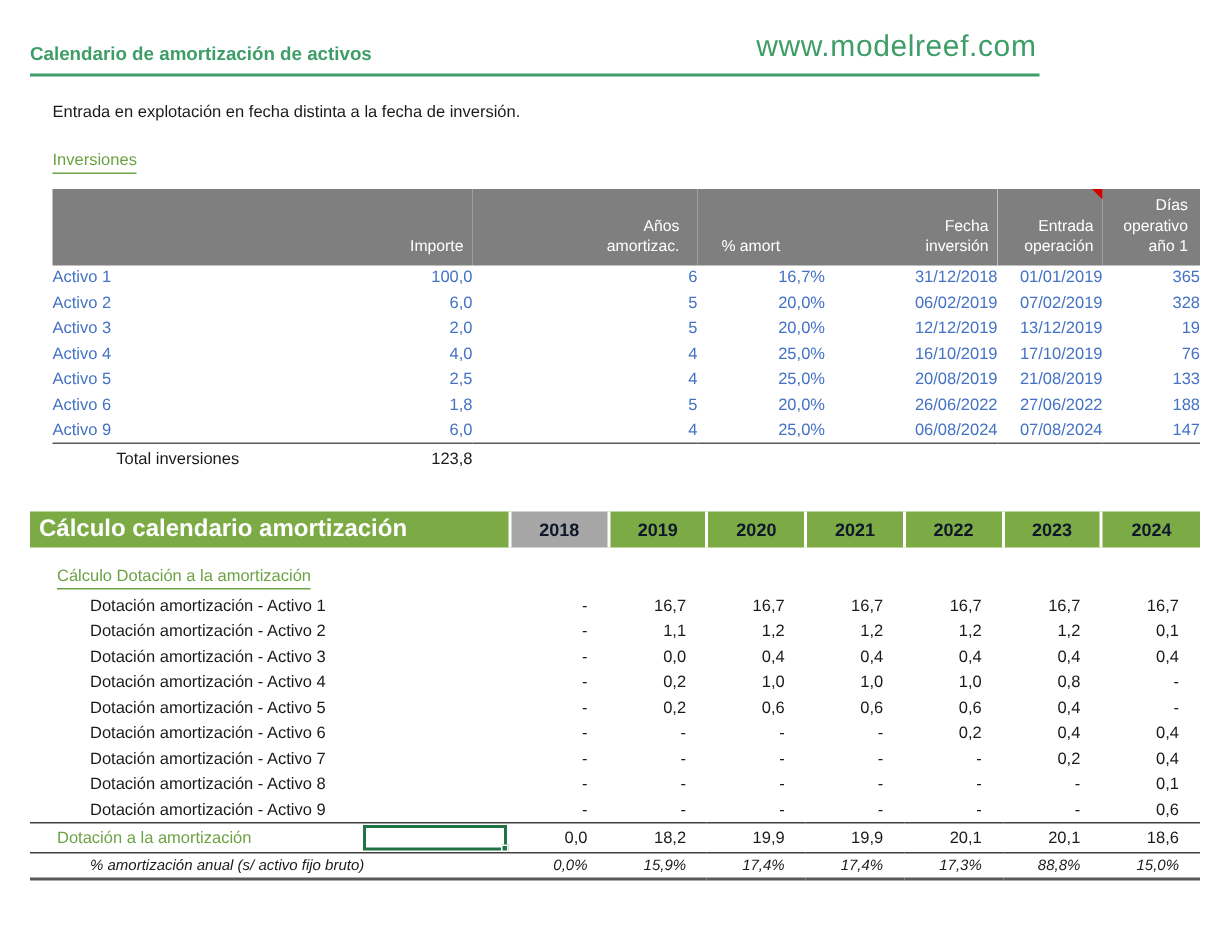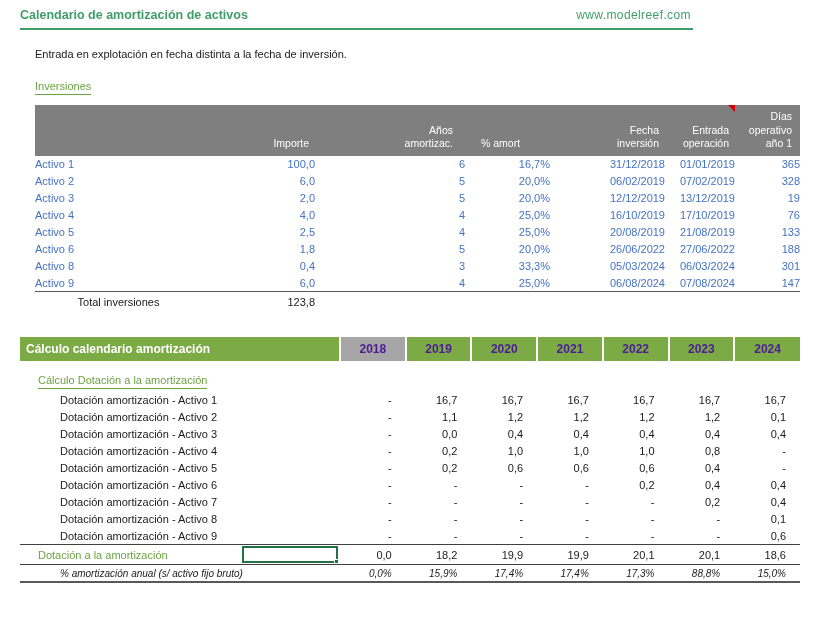--- a/index.html
+++ b/index.html
@@ -12,27 +12,27 @@
     --selection-green:#217346;
     --comment-red:#d00000;
   }
   *{box-sizing:border-box;}
   html,body{margin:0;padding:0;background:#fff;}
   body{
     width:814px;height:618px;overflow:hidden;
     font-family:"Liberation Sans","DejaVu Sans",sans-serif;
     font-size:11px;color:#1a1a1a;
   }
-  .page{width:707px;height:618px;padding:2px 14px 0 20px;}
+  .page{width:707px;height:618px;padding:14px 14px 0 20px;}
 
   
   .topbar{display:flex;justify-content:space-between;align-items:flex-end;
     padding:6px 2px 6px 0;border-bottom:2px solid var(--accent-green);}
   .title{color:var(--accent-green);font-weight:700;font-size:12.5px;}
-  .site{color:var(--accent-green);font-size:12px;letter-spacing:.4px;margin-left:47px;}
+  .site{color:var(--accent-green);font-size:20px;letter-spacing:.4px;margin-left:47px;}
 
   .intro{margin:18px 0 0 15px;color:#1a1a1a;}
 
   .section-wrap{margin:20px 0 0 15px;}
   .section-label{display:inline-block;color:var(--section-green);
     border-bottom:1px solid var(--section-green);padding-bottom:2px;}
 
   
   table{border-collapse:collapse;table-layout:fixed;}
   .inv-table{width:765px;margin:10px 0 0 15px;}
@@ -55,22 +55,22 @@
   .c-fec,.c-ent{color:var(--value-blue);text-align:right;padding-right:6px;}
   .c-dia{color:var(--value-blue);text-align:right;padding-right:14px;}
   .inv-total td{border-top:1px solid #595959;height:19px;color:#1a1a1a;}
   .inv-total .t-label{padding-left:2px;text-align:center;}
   .inv-total .t-val{color:#1a1a1a;}
 
   
   .calc-table{width:780px;margin:26px 0 0 0;}
   .band td{height:24px;}
   .band-label{background:var(--band-green);color:#fff;font-weight:700;
-    font-size:12px;padding-left:6px;}
-  .year{background:var(--band-green);color:#4c1d95;font-weight:700;font-size:12px;
+    font-size:16px;padding-left:6px;}
+  .year{background:var(--band-green);color:#0f172a;font-weight:700;font-size:12px;
     text-align:center;border-left:2px solid #fff;}
   .y-gray{background:var(--year-2018-gray);}
   .sec-cell{padding:13px 0 3px 18px;}
   .calc-row td{height:17px;}
   .r-label{padding-left:40px;white-space:nowrap;}
   .r-val{text-align:right;padding-right:14px;}
   .calc-total td{border-top:1px solid #404040;border-bottom:1px solid #404040;
     height:20px;font-weight:400;}
   .calc-total .total-label{padding-left:18px;position:relative;}
   .calc-total .total-label .lbl-txt{color:var(--section-green);}
@@ -175,30 +175,20 @@
         <td class="c-name">Activo 6</td>
         <td class="c-imp">1,8</td>
         <td class="c-anos">5</td>
         <td class="c-pct">20,0%</td>
         <td></td>
         <td class="c-fec">26/06/2022</td>
         <td class="c-ent">27/06/2022</td>
         <td class="c-dia">188</td>
       </tr>
       <tr>
-        <td class="c-name">Activo 8</td>
-        <td class="c-imp">0,4</td>
-        <td class="c-anos">3</td>
-        <td class="c-pct">33,3%</td>
-        <td></td>
-        <td class="c-fec">05/03/2024</td>
-        <td class="c-ent">06/03/2024</td>
-        <td class="c-dia">301</td>
-      </tr>
-      <tr>
         <td class="c-name">Activo 9</td>
         <td class="c-imp">6,0</td>
         <td class="c-anos">4</td>
         <td class="c-pct">25,0%</td>
         <td></td>
         <td class="c-fec">06/08/2024</td>
         <td class="c-ent">07/08/2024</td>
         <td class="c-dia">147</td>
       </tr>
       <tr class="inv-total">

